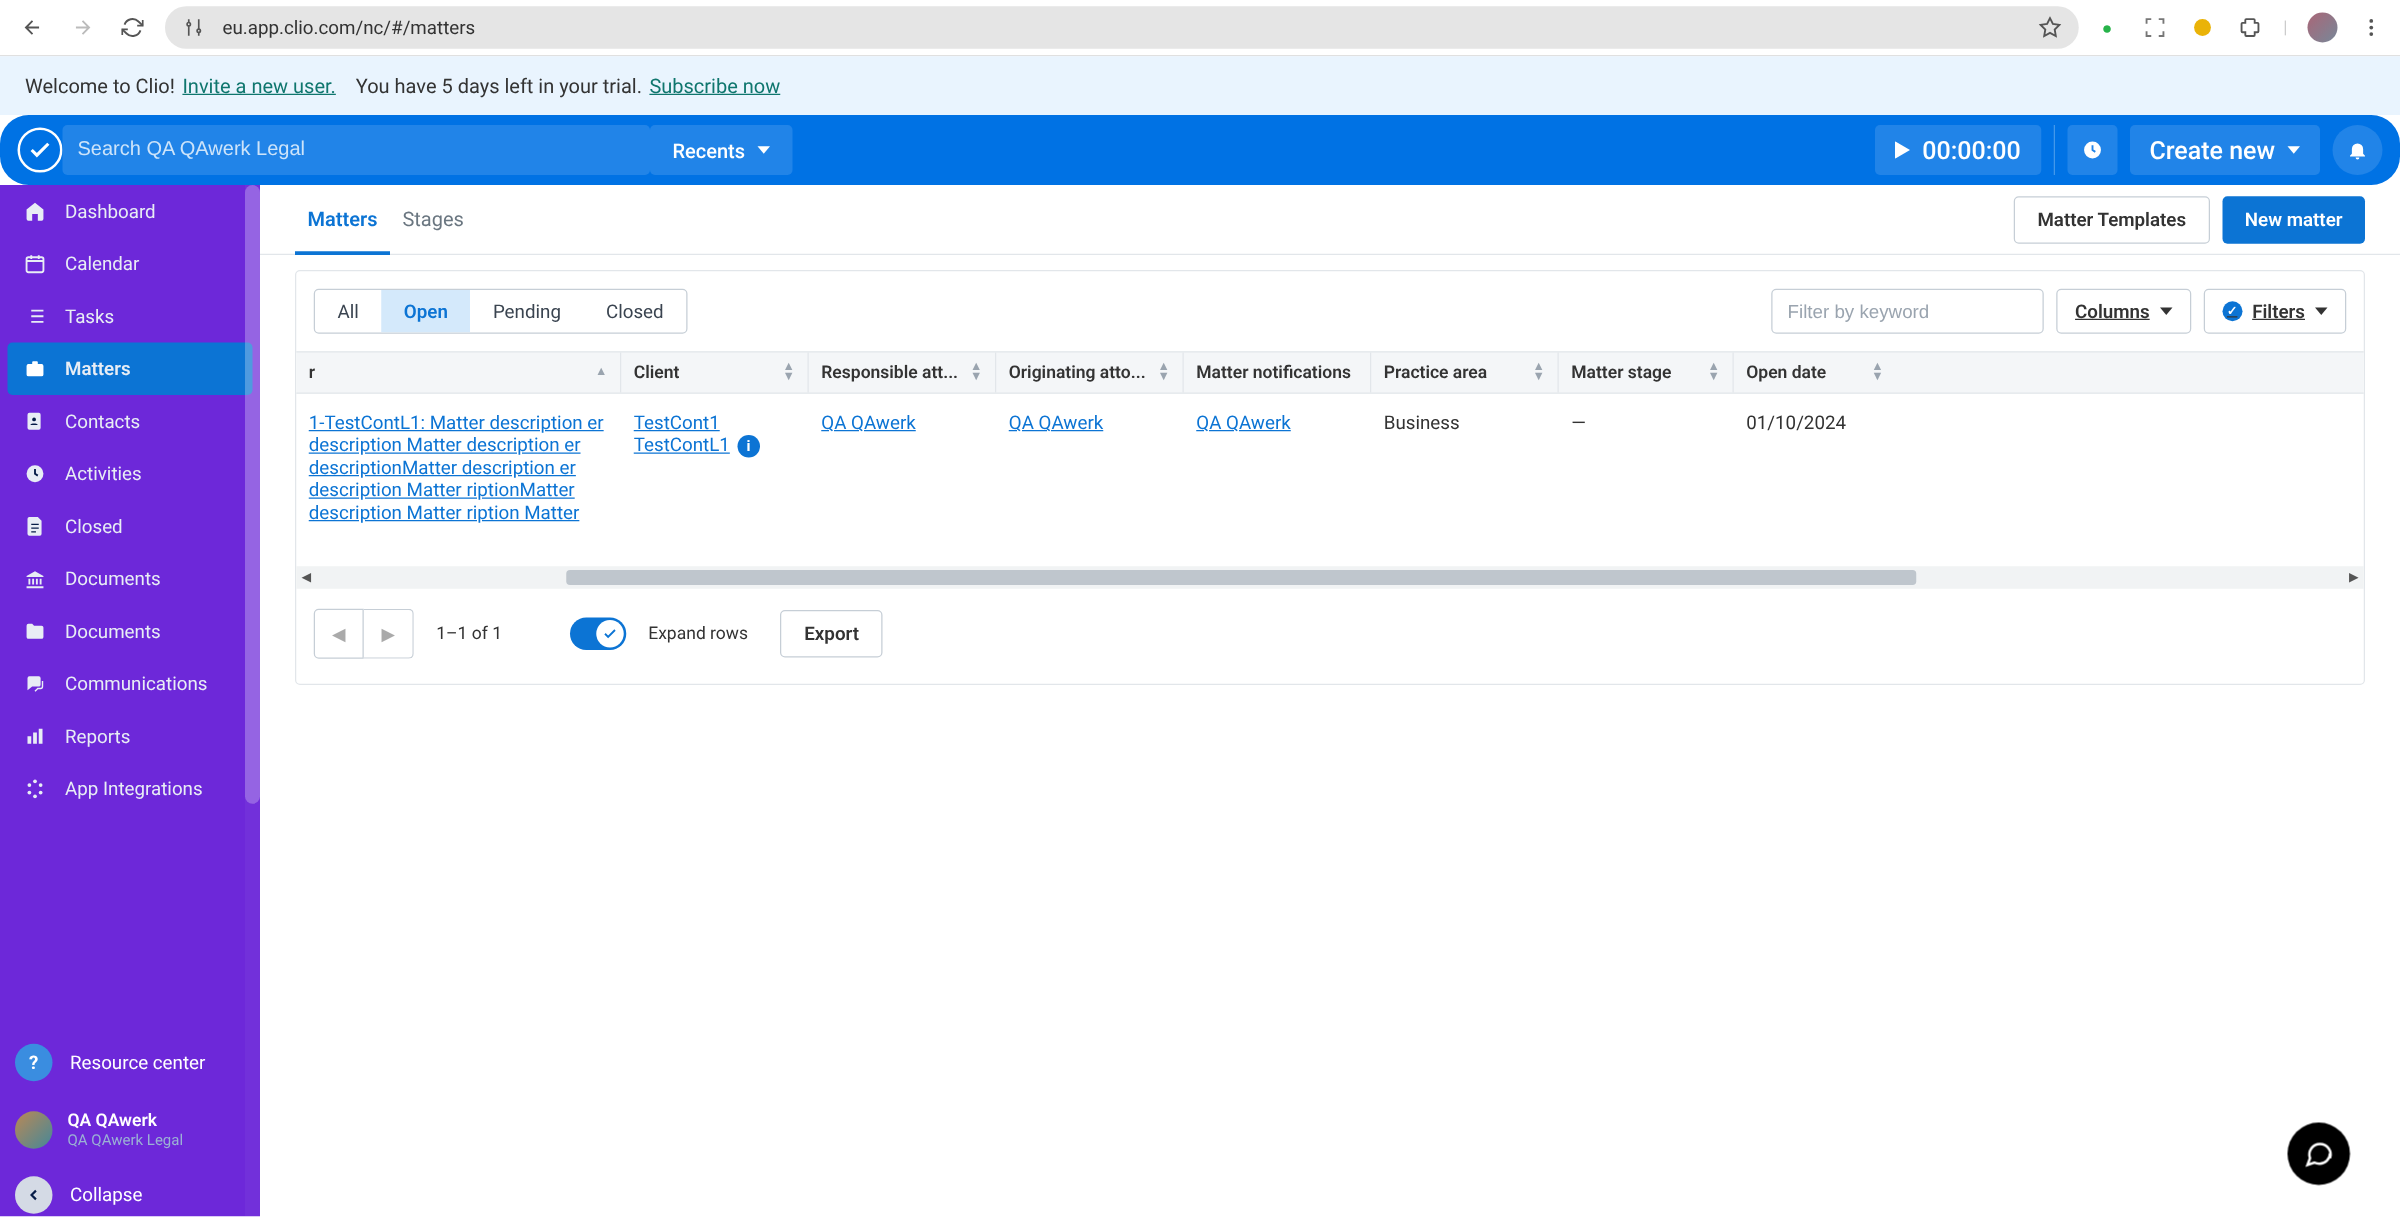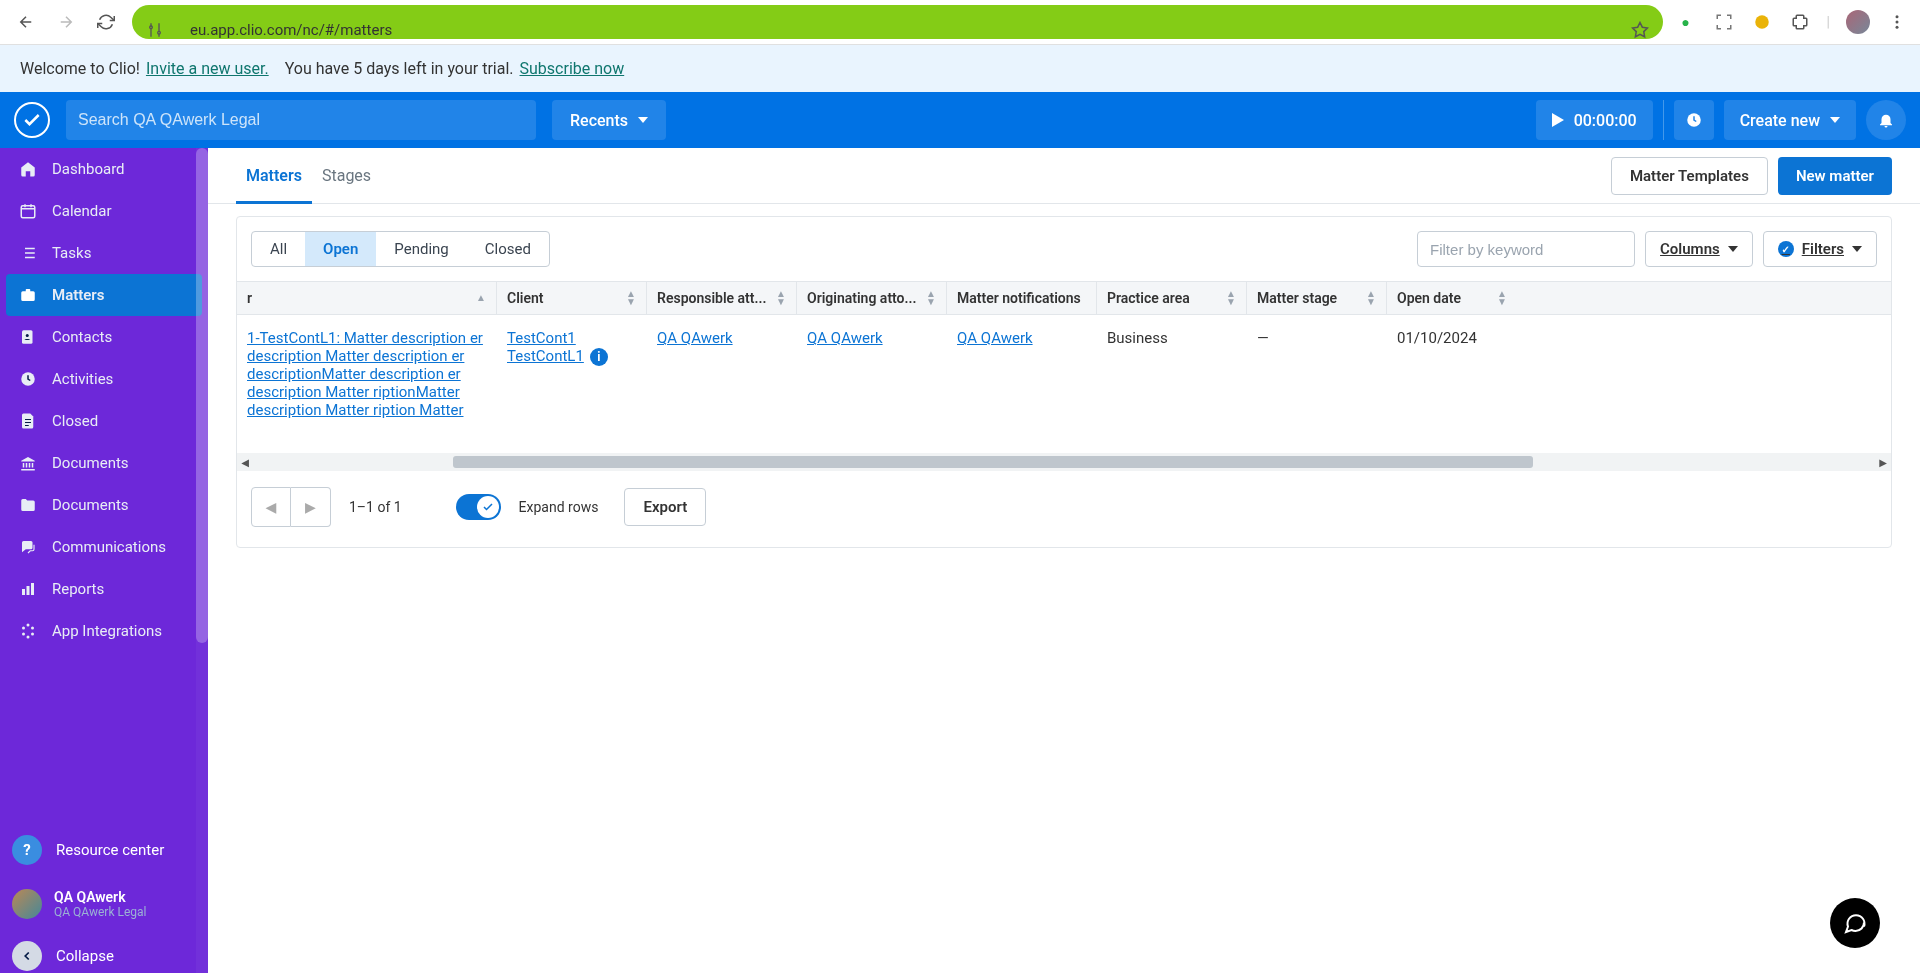--- a/index.html
+++ b/index.html
@@ -1,35 +1,35 @@
 <!DOCTYPE html>
 <html><head>
 <meta charset="utf-8">
 <style>
 * { box-sizing: border-box; margin: 0; padding: 0; }
 body { font-family: -apple-system, BlinkMacSystemFont, "Segoe UI", Roboto, Arial, sans-serif; font-size: 14px; color: #333; overflow: hidden; width: 1920px; height: 976px; transform-origin: top left; }
 .browser-chrome { height: 45px; background: #fff; display: flex; align-items: center; padding: 0 12px; gap: 12px; border-bottom: 1px solid #e0e0e0; }
 .nav-btn { width: 28px; height: 28px; display: flex; align-items: center; justify-content: center; color: #555; cursor: pointer; border-radius: 50%; }
 .nav-btn.disabled { color: #bbb; }
-.url-bar { flex: 1; display: flex; align-items: flex-end; background: #84cc16; border-radius: 18px; height: 34px; padding: 0 14px; gap: 26px; color: #555; }
+.url-bar { flex: 1; display: flex; align-items: center; background: #e5e5e5; border-radius: 18px; height: 34px; padding: 0 14px; gap: 14px; color: #555; }
 .url-bar .site-icon { width:18px; height:18px; display:flex; align-items:center; justify-content:center; }
 .url-text { flex: 1; color: #333; font-size: 15px; }
 .chrome-icons { display: flex; align-items: center; gap: 16px; }
 .chrome-ico { width: 22px; height: 22px; display:flex; align-items:center; justify-content:center; color:#555; }
 .avatar-ico { width:24px; height:24px; border-radius:50%; background:linear-gradient(135deg,#a67,#789); }
 .trial-bar { background: #e9f4fe; padding: 14px 20px; font-size: 16px; display: flex; gap: 6px; align-items:center; }
 .trial-bar a { color: #0f766e; text-decoration: underline; }
-.app-bar { background: #0072e4; height: 56px; display: flex; align-items: center; padding: 0 14px; gap: 16px; }
+.app-bar { background: #0072e4; height: 56px; display: flex; align-items: center; padding: 0 14px; gap: 0; border-radius: 23px; }
 .logo { width: 36px; height: 36px; border: 2px solid #fff; color:#fff; border-radius: 50%; display: flex; align-items: center; justify-content: center; }
 .search-bar { flex: 0 0 470px; background: #2184e8; height: 40px; border-radius: 4px; display: flex; align-items: center; padding: 0 12px; }
 .search-bar input { background: transparent; border: none; outline: none; color: #fff; font-size: 16px; width: 100%; }
 .search-bar input::placeholder { color: #cde4fa; }
 .recents-btn { background: #2184e8; color:#fff; height:40px; padding:0 18px; border-radius:4px; display:flex; align-items:center; gap:10px; font-size:16px; font-weight:500; cursor:pointer; }
 .app-bar-right { margin-left: auto; display:flex; gap:10px; align-items:center; }
-.blue-btn { background:#2184e8; color:#fff; height:40px; padding:0 16px; border-radius:4px; display:flex; align-items:center; gap:10px; font-size:16px; font-weight:500; cursor:pointer; }
+.blue-btn { background:#2184e8; color:#fff; height:40px; padding:0 16px; border-radius:4px; display:flex; align-items:center; gap:10px; font-size:20px; font-weight:500; cursor:pointer; }
 .blue-icon-btn { background:#2184e8; color:#fff; width:40px; height:40px; border-radius:4px; display:flex; align-items:center; justify-content:center; cursor:pointer; }
 .timer-sep { width:1px; height:40px; background:#4398ea; }
 .main-wrap { display:flex; height: calc(976px - 45px - 50px - 56px); }
 .sidebar { width: 208px; background:#6d28d9; color:#fff; display:flex; flex-direction:column; font-size:15px; position:relative; }
 .sidebar-item { display:flex; align-items:center; gap:14px; padding: 11px 18px; color:#e8edf5; cursor:pointer; }
 .sidebar-item.active { background:#0c74d4; border-radius:4px; margin:0 6px; padding:11px 12px; font-weight:600; }
 .sidebar-icon { width:20px; height:20px; display:flex; align-items:center; justify-content:center; flex-shrink:0; }
 .sidebar-bottom { margin-top:auto; }
 .resource-center { display:flex; align-items:center; gap:14px; padding:12px 12px; }
 .rc-icon { width:30px; height:30px; background:#3a8de0; border-radius:50%; display:flex; align-items:center; justify-content:center; color:#fff; font-weight:700; }

